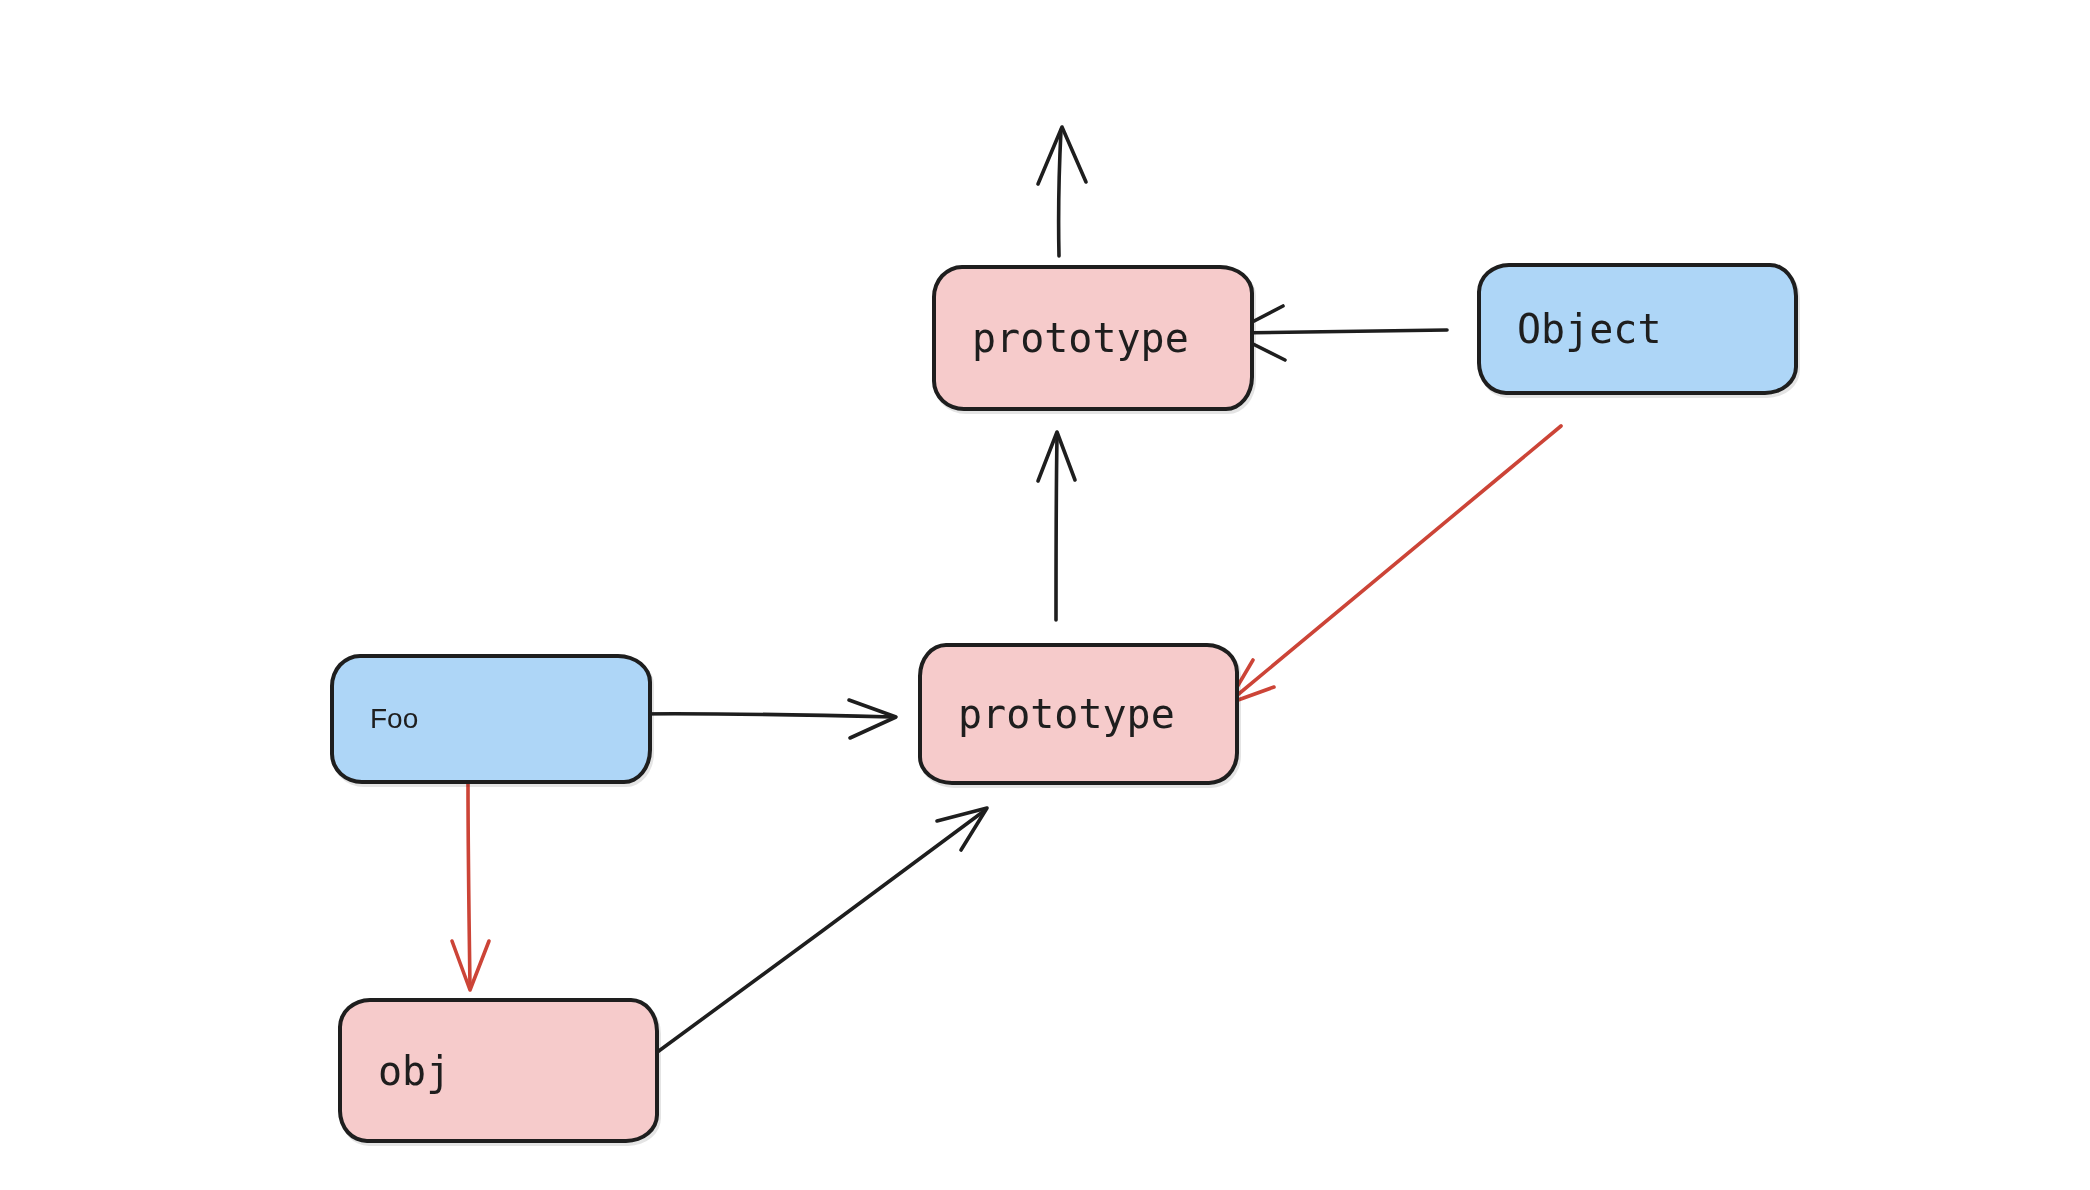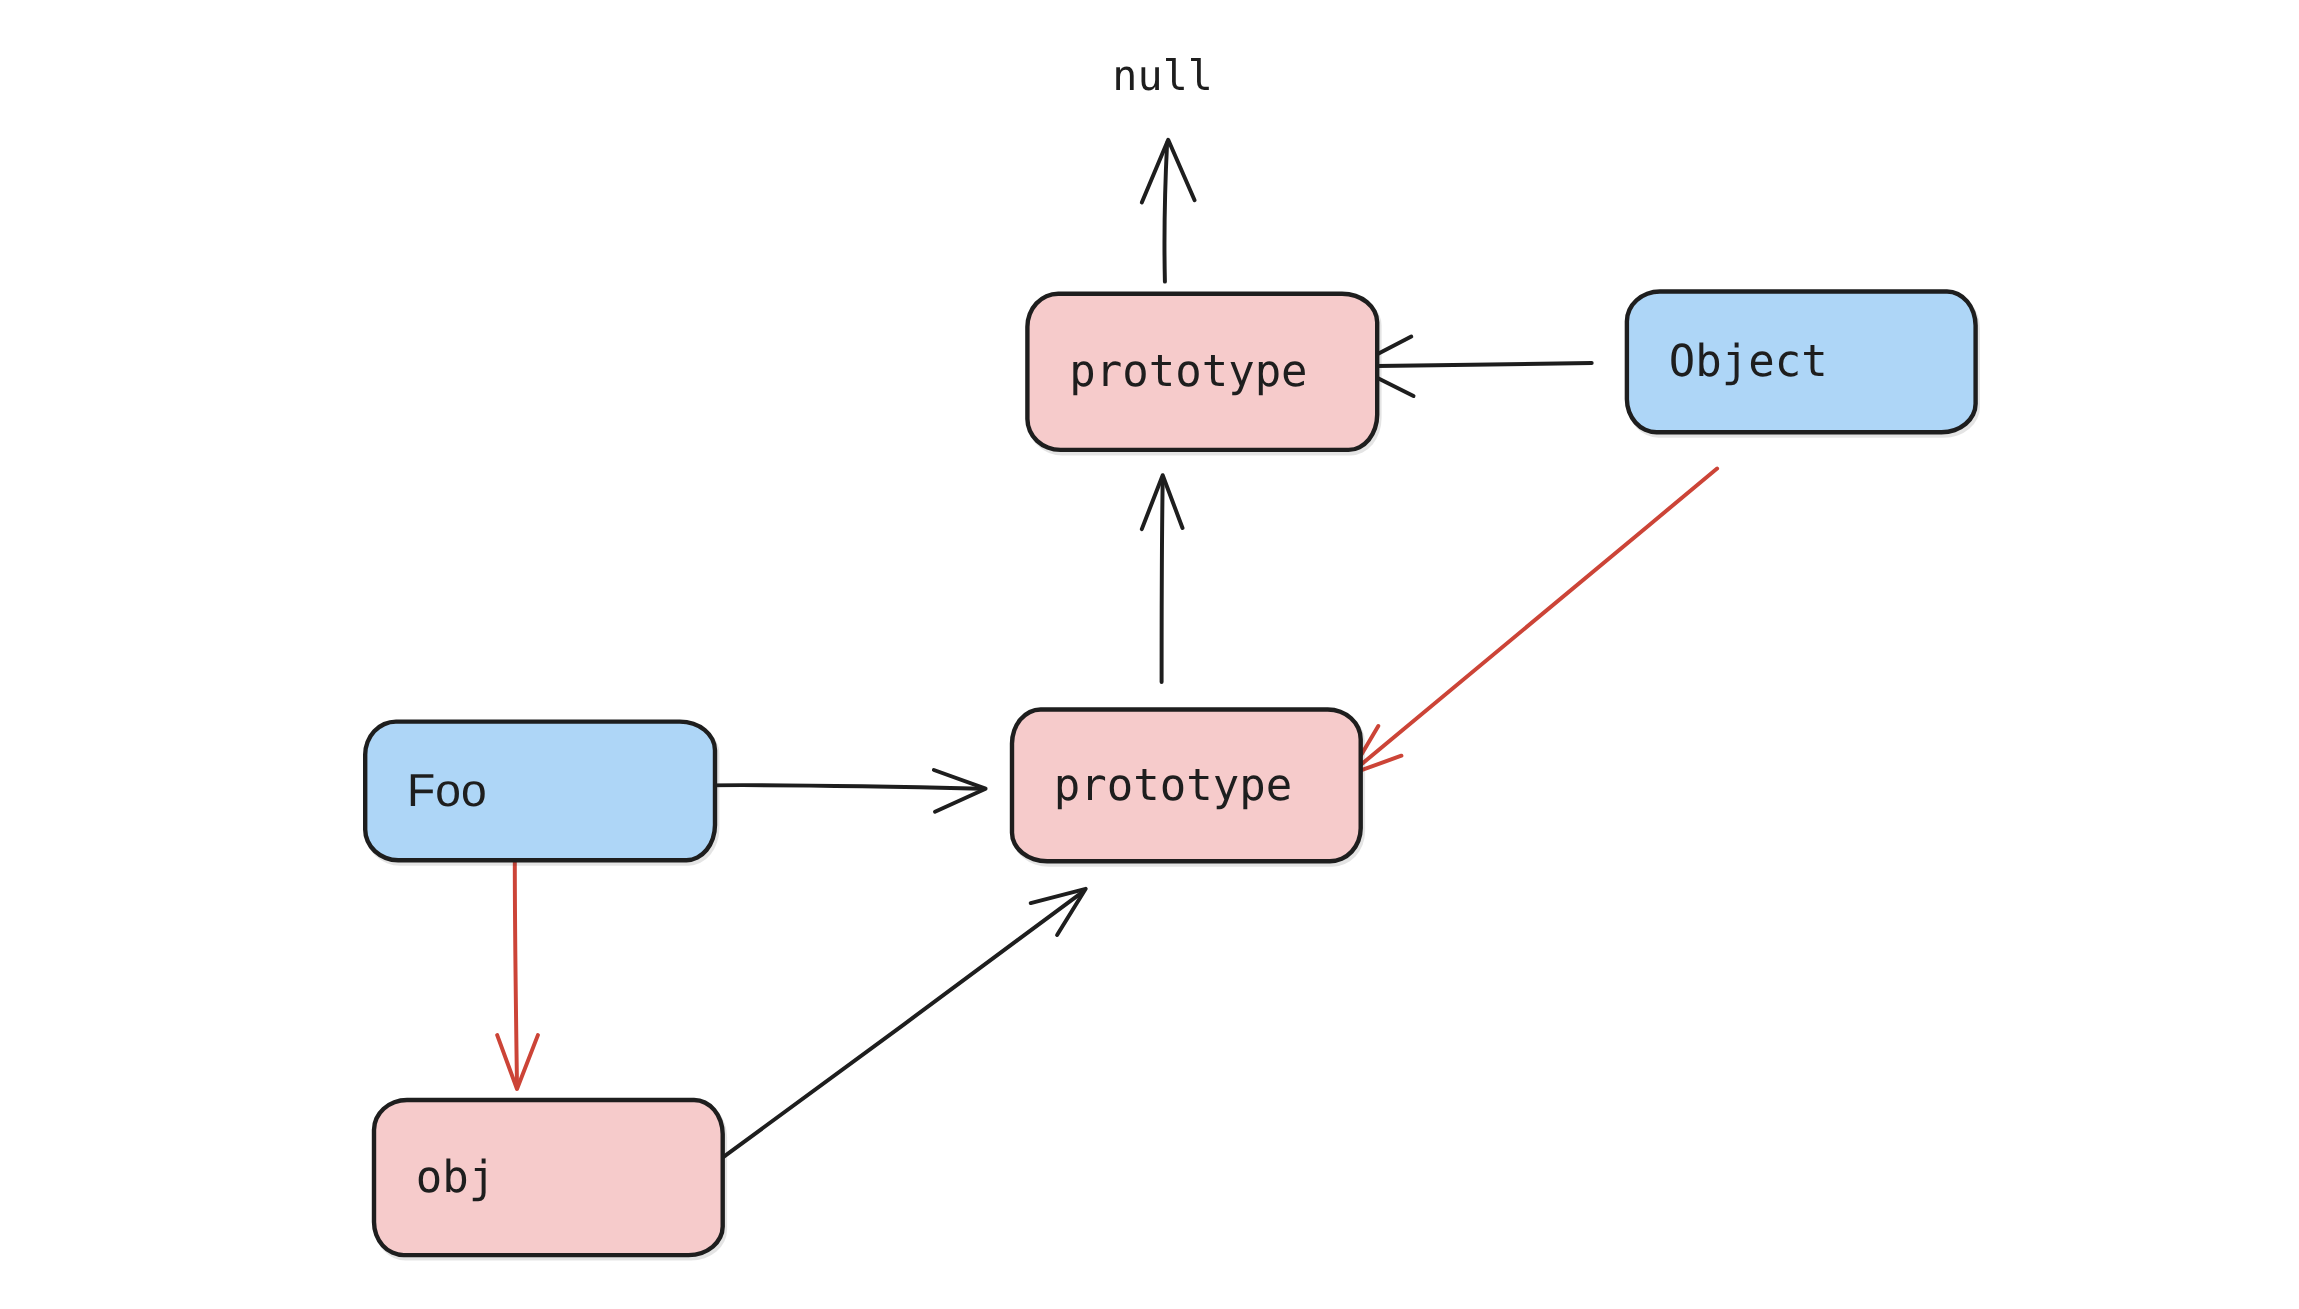--- a/index.html
+++ b/index.html
@@ -37,21 +37,21 @@
   .node.blue { background: #aed6f7; }
 
   .r1 { border-radius: 30px 34px 28px 32px / 32px 28px 34px 30px; }
   .r2 { border-radius: 32px 28px 33px 29px / 29px 33px 28px 32px; }
   .r3 { border-radius: 28px 32px 30px 34px / 33px 29px 32px 28px; }
 
   #node-prototype-top { left: 932px; top: 265px; width: 278px; height: 138px; }
   #node-object        { left: 1460px; top: 263px; width: 277px; height: 124px; margin-left: 17px; }
   #node-prototype-mid { left: 918px; top: 643px; width: 277px; height: 134px; }
   #node-foo           { left: 330px; top: 654px; width: 278px; height: 122px;
-                        font-family: "Liberation Sans", sans-serif; font-size: 42px; }
+                        font-family: "Liberation Sans", sans-serif; font-size: 28px; }
   #node-obj           { left: 338px; top: 998px; width: 277px; height: 137px; }
 
   #label-null {
     position: absolute;
     left: 957px;
     top: 40px;
     width: 200px;
     height: 58px;
     display: flex;
     align-items: center;
@@ -102,21 +102,20 @@
       <path d="M468 781 C468 852 469 918 470 987" stroke="#cc4437"></path>
       <path d="M452 941 L470 990 L489 941" stroke="#cc4437"></path>
     </g>
 
     <g class="edge">
       <path d="M637 1067 C735 996 880 888 984 811" stroke="#1e1e1e"></path>
       <path d="M937 821 L987 808 L961 850" stroke="#1e1e1e"></path>
     </g>
   </svg>
 
-  <div id="label-null">null</div>
 
   <div id="node-prototype-top" class="node pink r1">
     <span>prototype</span>
   </div>
 
   <div id="node-object" class="node blue r2">
     <span>Object</span>
   </div>
 
   <div id="node-prototype-mid" class="node pink r3">

